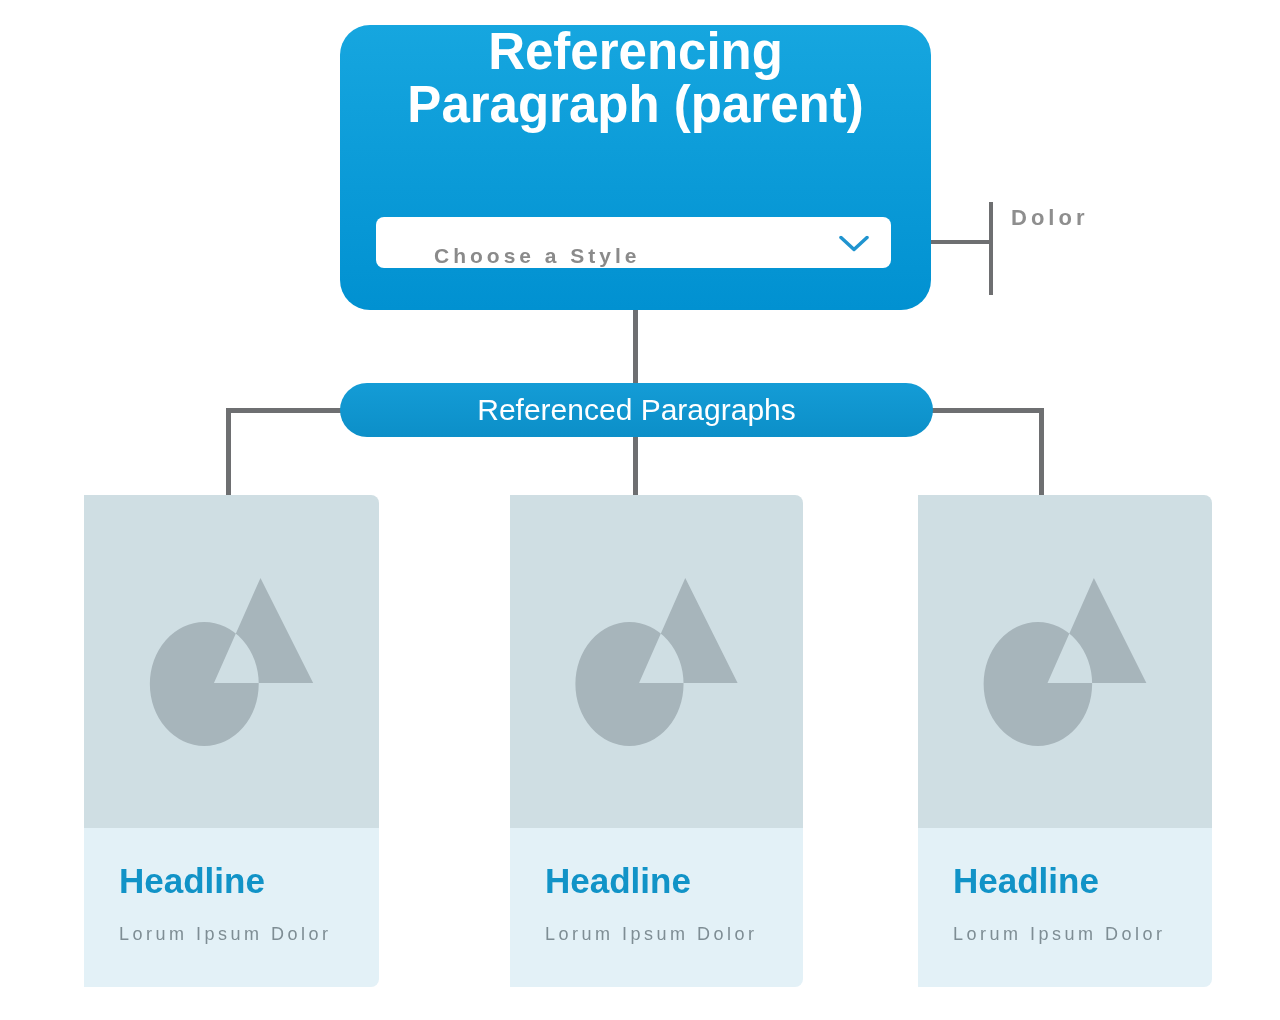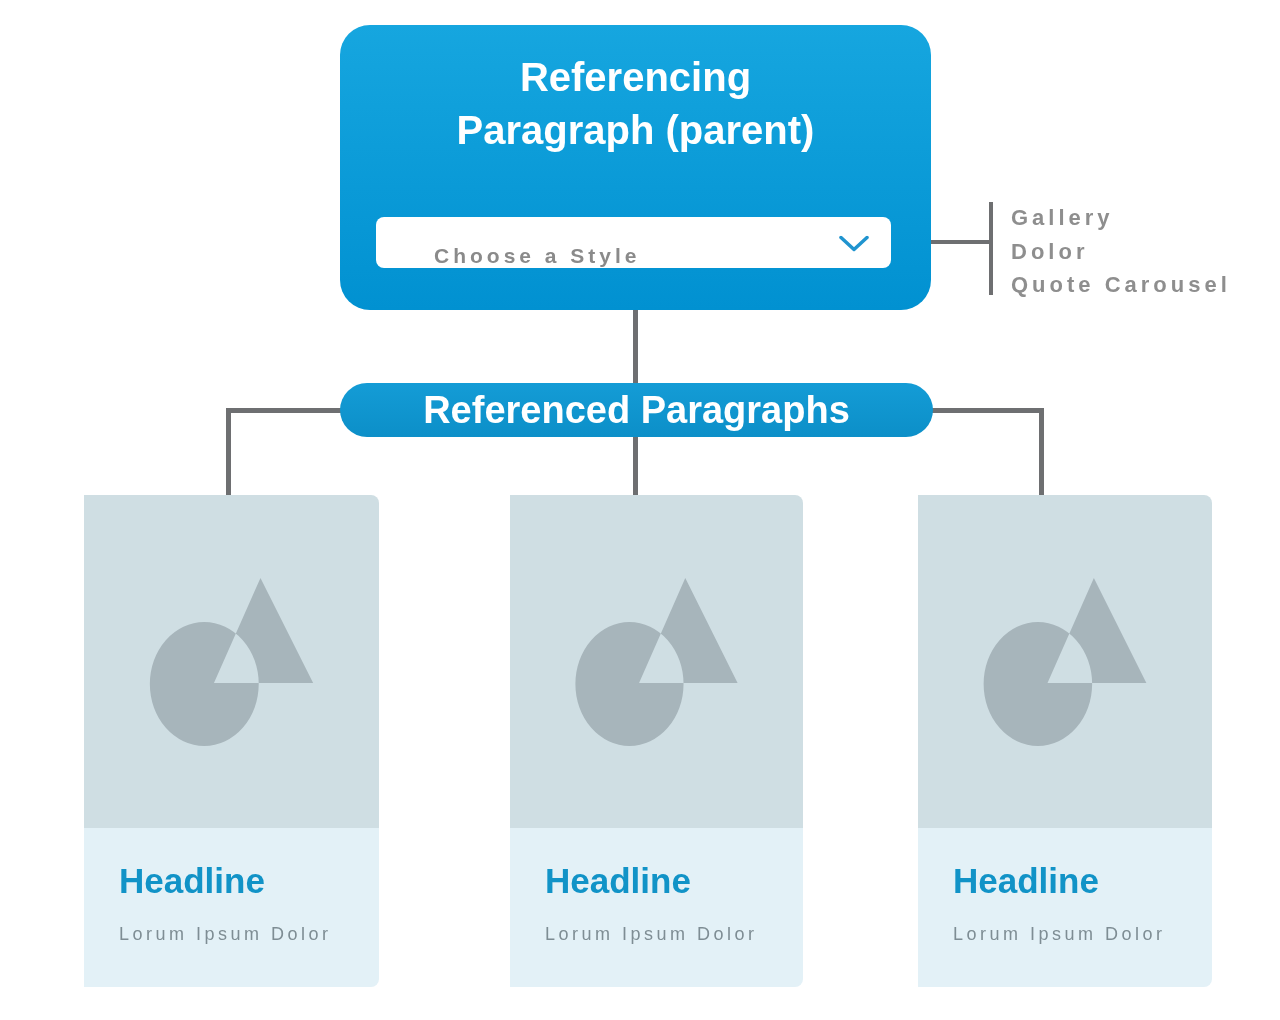--- a/index.html
+++ b/index.html
@@ -42,24 +42,23 @@
 
   
   .parent-box{
     position:absolute;
     left:340px;top:25px;width:591px;height:285px;
     background:linear-gradient(180deg,var(--box-blue-top) 0%,var(--box-blue-bottom) 100%);
     border-radius:30px;
     z-index:2;
   }
   .parent-title{
-    margin-top:26px;
     text-align:center;
     color:#ffffff;
-    font-size:40px;
+    font-size:51px;
     font-weight:bold;
     line-height:53px;
   }
   .dropdown{
     position:absolute;
     left:36px;top:192px;width:515px;height:51px;
     background:#ffffff;
     border-radius:8px;
     display:flex;
     align-items:flex-end;
@@ -101,22 +100,22 @@
     left:340px;top:383px;width:593px;height:54px;
     background:linear-gradient(180deg,var(--pill-blue-top) 0%,var(--pill-blue-bottom) 100%);
     border-radius:27px;
     display:flex;
     align-items:center;
     justify-content:center;
     z-index:2;
   }
   .pill-label{
     color:#ffffff;
-    font-size:38px;
-    font-weight:bold;
+    font-size:30px;
+    font-weight:normal;
   }
 
   
   .card{
     position:absolute;
     top:495px;height:492px;
     border-radius:8px;
     overflow:hidden;
     z-index:2;
     display:flex;
@@ -174,23 +173,21 @@
     </div>
     <div class="dropdown">
       <span class="dropdown-label">Choose a Style</span>
       <svg class="dropdown-chevron" width="30" height="17" viewBox="0 0 30 17">
         <polyline points="2,2 15,14 28,2" fill="none" stroke="var(--chevron-blue)" stroke-width="3.5" stroke-linecap="round" stroke-linejoin="round"></polyline>
       </svg>
     </div>
   </div>
 
   <ul class="style-options">
-    <li class="style-option">Gallery</li>
     <li class="style-option">Dolor</li>
-    <li class="style-option">Quote Carousel</li>
   </ul>
 
   <div class="pill">
     <span class="pill-label">Referenced Paragraphs</span>
   </div>
 
   <div class="card card-1">
     <div class="card-image">
       <svg viewBox="0 0 336 333" preserveAspectRatio="none">
         <path fill="var(--card-shape-gray)" fill-rule="evenodd" d="M75,189 a62,62 0 1,0 124,0 a62,62 0 1,0 -124,0 Z M201,83 L261,188 L148,188 Z"></path>

